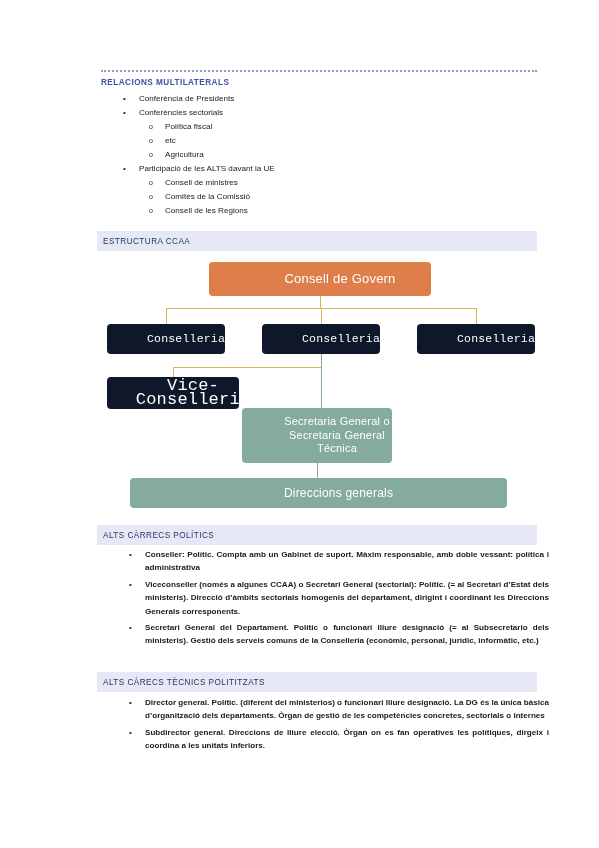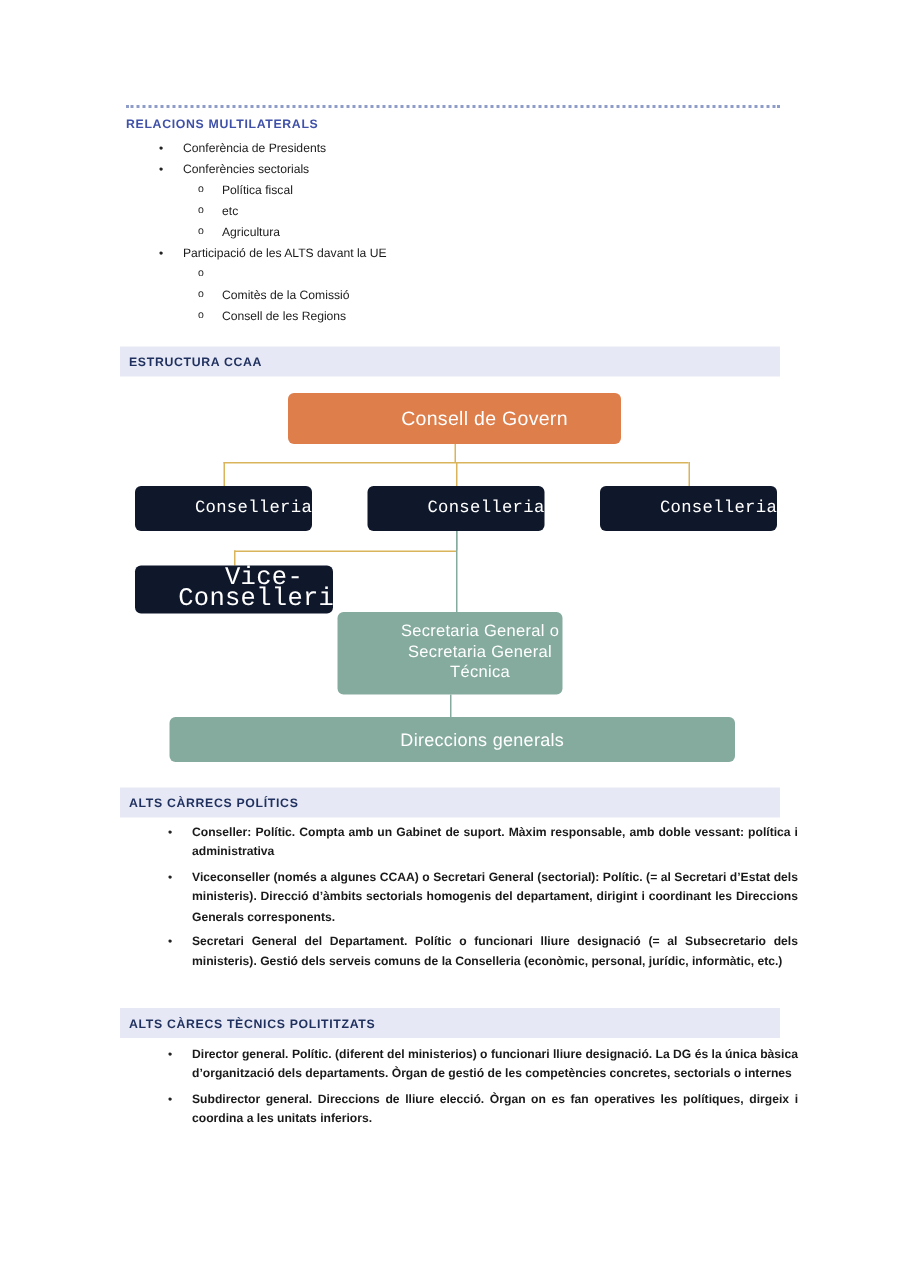--- a/index.html
+++ b/index.html
@@ -10,38 +10,38 @@
   body {
     width: 599px;
     height: 848px;
     position: relative;
     font-family: "Liberation Sans", sans-serif;
     overflow: hidden;
   }
 
   .page {
     position: absolute;
-    left: 0; top: 0;
+    left: 17px; top: 0;
     width: 544px;
     height: 848px;
   }
 
   
   .section-banner {
     position: absolute;
     left: 80px;
     width: 440px;
     height: 20px;
     background: #e6e9f5;
     display: flex;
     align-items: center;
   }
   .section-banner .banner-text {
     font-size: 8.2px;
-    font-weight: bold;
+    font-weight: normal;
     letter-spacing: 0.45px;
     color: #1f2f5e;
     padding-left: 6px;
     white-space: nowrap;
     text-align: center;
   }
 
   
   .top-head {
     position: absolute;
@@ -177,20 +177,21 @@
       <div class="bullet-row lvl2">
         <div class="marker">o</div>
         <div class="btext">Agricultura</div>
       </div>
       <div class="bullet-row">
         <div class="marker">•</div>
         <div class="btext">Participació de les ALTS davant la UE</div>
       </div>
       <div class="bullet-row lvl2">
         <div class="marker">o</div>
+        <div class="btext">Consell de ministres</div>
       </div>
       <div class="bullet-row lvl2">
         <div class="marker">o</div>
         <div class="btext">Comitès de la Comissió</div>
       </div>
       <div class="bullet-row lvl2">
         <div class="marker">o</div>
         <div class="btext">Consell de les Regions</div>
       </div>
     </div>

